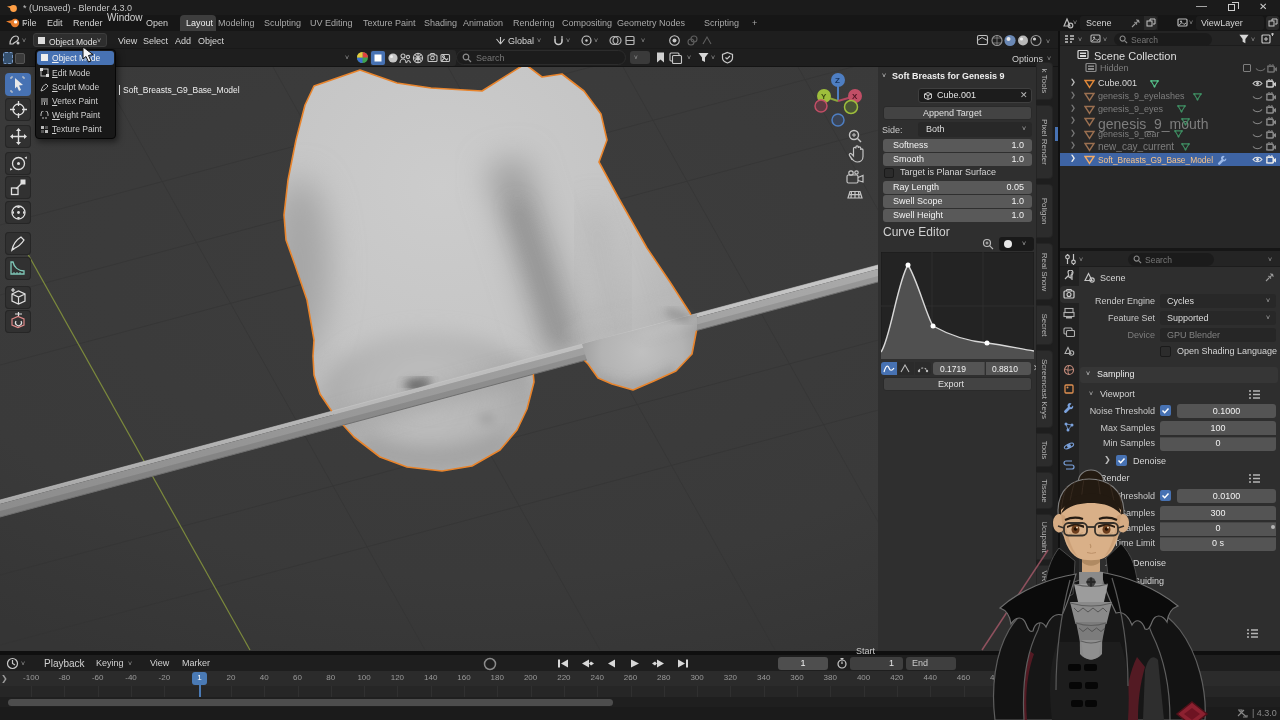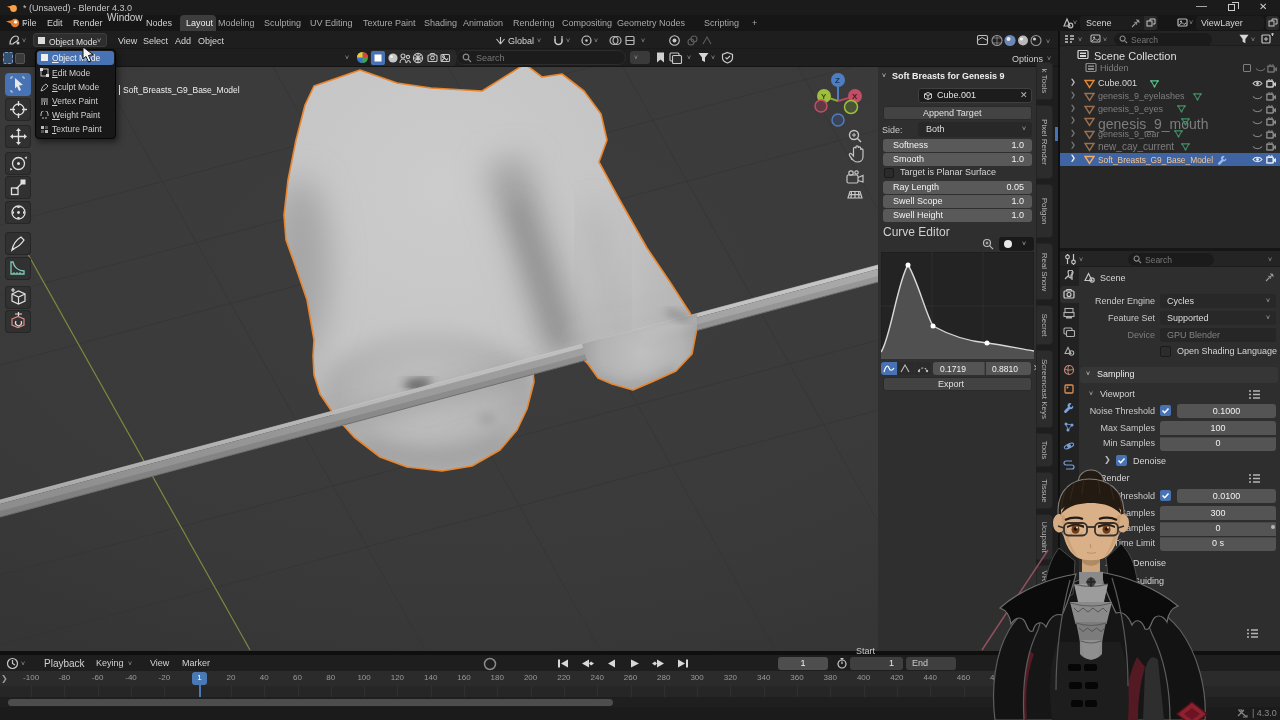--- a/index.html
+++ b/index.html
@@ -24,21 +24,21 @@
 <svg class="abs" style="left:6px;top:17px" width="16" height="12" viewBox="0 0 16 12">
     <circle cx="9" cy="6" r="4.2" fill="#e87d2c"></circle>
     <circle cx="9.6" cy="4.9" r="1.7" fill="#fff"></circle>
     <path d="M0 4.2 L8 3 L4.5 6.5 Z" fill="#e87d2c"></path>
   </svg>
 <div class="tx" style="left:23px;top:19px;font-size:8px;color:#999">˅</div>
 <div class="tx" style="left:22px;top:18px;font-size:9px;color:#d2d2d2">File</div>
 <div class="tx" style="left:47px;top:18px;font-size:9px;color:#d2d2d2">Edit</div>
 <div class="tx" style="left:73px;top:18px;font-size:9px;color:#d2d2d2">Render</div>
 <div class="tx" style="left:107px;top:12px;font-size:10px;color:#d2d2d2">Window</div>
-<div class="tx" style="left:146px;top:18px;font-size:9px;color:#d2d2d2">Nodes</div>
+<div class="tx" style="left:146px;top:18px;font-size:9px;color:#d2d2d2">Open</div>
 <div class="abs" style="left:180px;top:15px;width:36px;height:16px;background:#3d3d3d;border-radius:4px 4px 0 0"></div>
 <div class="tx" style="left:186px;top:18px;font-size:9px;color:#f0f0f0">Layout</div>
 <div class="tx" style="left:218px;top:18px;font-size:9px;color:#a8a8a8">Modeling</div><div class="tx" style="left:264px;top:18px;font-size:9px;color:#a8a8a8">Sculpting</div><div class="tx" style="left:310px;top:18px;font-size:9px;color:#a8a8a8">UV Editing</div><div class="tx" style="left:363px;top:18px;font-size:9px;color:#a8a8a8">Texture Paint</div><div class="tx" style="left:424px;top:18px;font-size:9px;color:#a8a8a8">Shading</div><div class="tx" style="left:463px;top:18px;font-size:9px;color:#a8a8a8">Animation</div><div class="tx" style="left:513px;top:18px;font-size:9px;color:#a8a8a8">Rendering</div><div class="tx" style="left:562px;top:18px;font-size:9px;color:#a8a8a8">Compositing</div><div class="tx" style="left:617px;top:18px;font-size:9px;color:#a8a8a8">Geometry Nodes</div><div class="tx" style="left:704px;top:18px;font-size:9px;color:#a8a8a8">Scripting</div><div class="tx" style="left:752px;top:18px;font-size:9px;color:#a8a8a8">+</div>
 
 <svg class="abs" style="left:1061px;top:17px" width="13" height="12" viewBox="0 0 13 12">
     <path d="M3 9 L6 2 L9 9 Z" fill="none" stroke="#b9b9b9" stroke-width="1.2"></path>
     <circle cx="9.5" cy="8.5" r="2.3" fill="none" stroke="#b9b9b9" stroke-width="1.2"></circle>
   </svg>
 <div class="tx" style="left:1073px;top:19px;font-size:7px;color:#999">˅</div>
 <div class="abs" style="left:1080px;top:16px;width:78px;height:14px;background:#1d1d1d;border-radius:3px 0 0 3px"></div>

